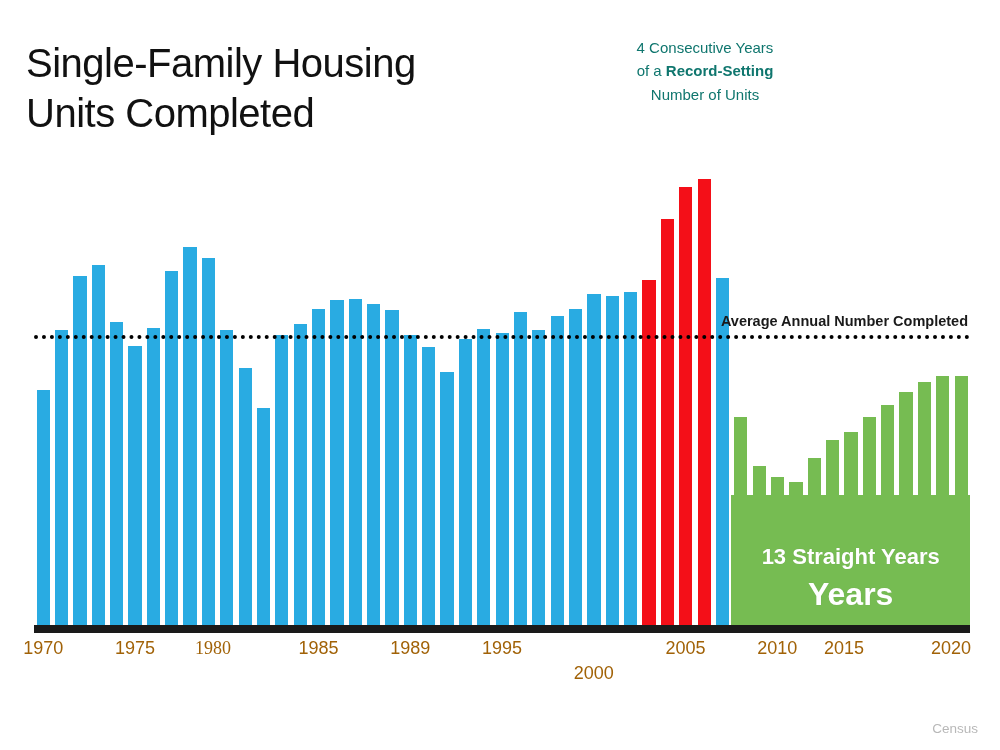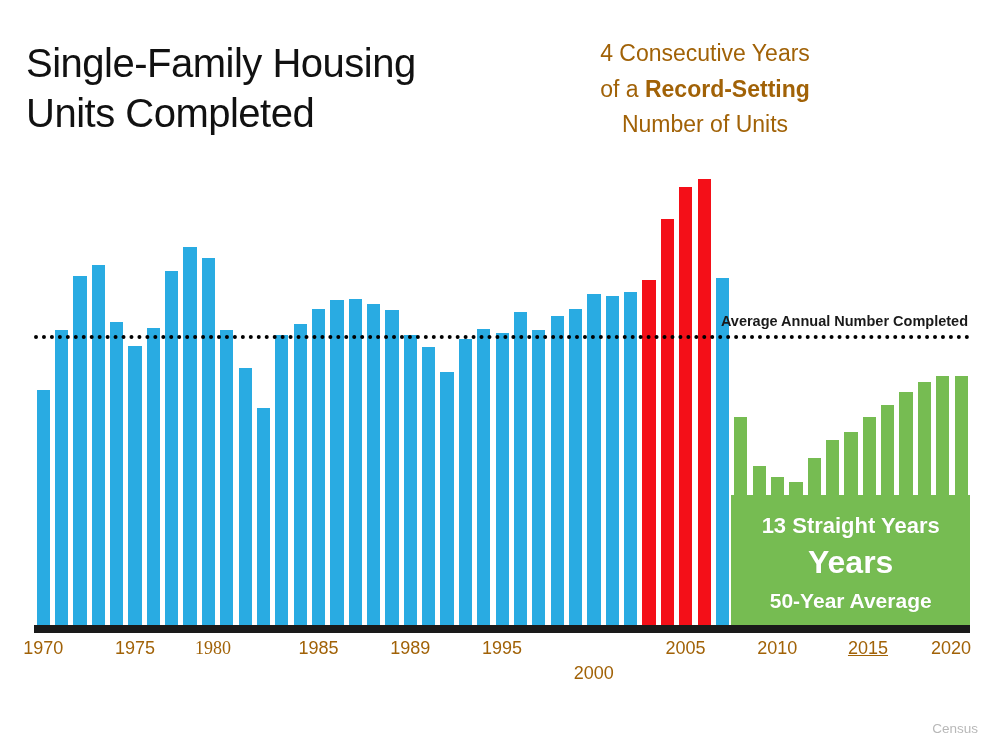--- a/index.html
+++ b/index.html
@@ -34,23 +34,23 @@
     letter-spacing: -0.5px;
   }
 
   
   .top-note {
     position: absolute;
     left: 570px;
     top: 36px;
     width: 270px;
     text-align: center;
-    font-size: 23px;
+    font-size: 15px;
     line-height: 1.55;
-    color: #a16207;
+    color: #0f766e;
   }
   .top-note .bold { font-weight: bold; }
 
   
   .plot {
     position: absolute;
     left: 34px;
     top: 130px;
     width: 936px;
     height: 495px;
@@ -171,21 +171,20 @@
     <div><span>of a </span><span class="bold">Record-Setting</span></div>
     <div>Number of Units</div>
   </div>
 
   <div class="plot">
     <div class="green-zone" style="left: 697.412px; width: 238.588px; height: 130px;"></div>
 
     <div class="zone-text" style="left: 697.412px; width: 238.588px; bottom: 12px;">
       <div class="l1">13 Straight Years</div>
       <div class="l2">Years</div>
-      <div class="l3">50-Year Average</div>
     </div>
 
     <div class="bars">
         <div class="bar-slot">
           <div class="bar blue" title="1970" style="height: 234.63px;"></div>
         </div>
         <div class="bar-slot">
           <div class="bar blue" title="1971" style="height: 295.02px;"></div>
         </div>
         <div class="bar-slot">
@@ -345,18 +344,18 @@
   <div class="axis-labels">
       <div class="axis-label" style="left: 9.17647px;">1970</div>
       <div class="axis-label" style="left: 100.941px;">1975</div>
       <div class="axis-label" style="left: 179px; font-family: Liberation Serif, serif;">1980</div>
       <div class="axis-label" style="left: 284.471px;">1985</div>
       <div class="axis-label" style="left: 376.235px;">1989</div>
       <div class="axis-label" style="left: 468px;">1995</div>
       <div class="axis-label" style="left: 559.765px; margin-top: 25px;">2000</div>
       <div class="axis-label" style="left: 651.529px;">2005</div>
       <div class="axis-label" style="left: 743.294px;">2010</div>
-      <div class="axis-label" style="left: 834px; text-decoration: underline;">2015</div>
+      <div class="axis-label" style="left: 810px;">2015</div>
       <div class="axis-label" style="left: 917px;">2020</div>
     </div>
 
   <div class="source">Census</div>
 </div>
 
 </body></html>

